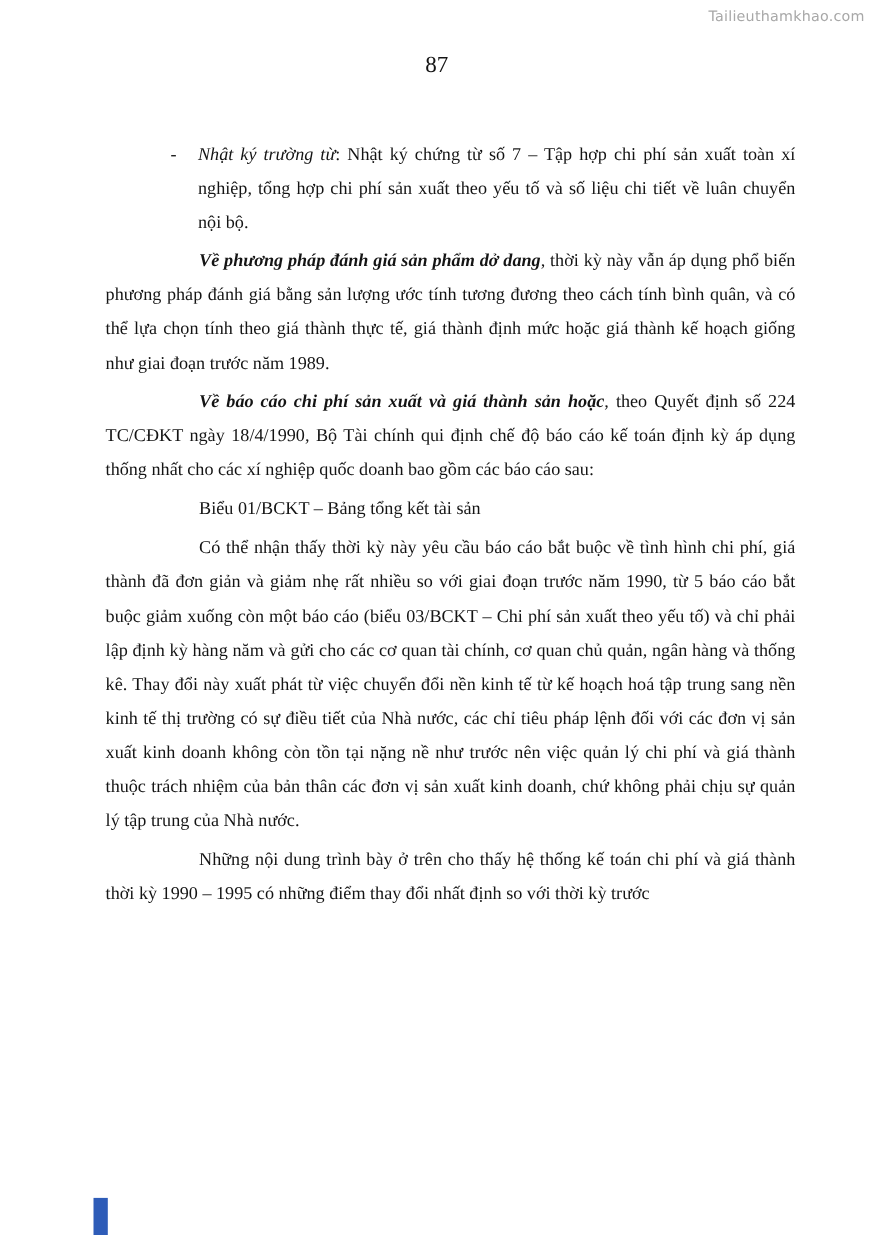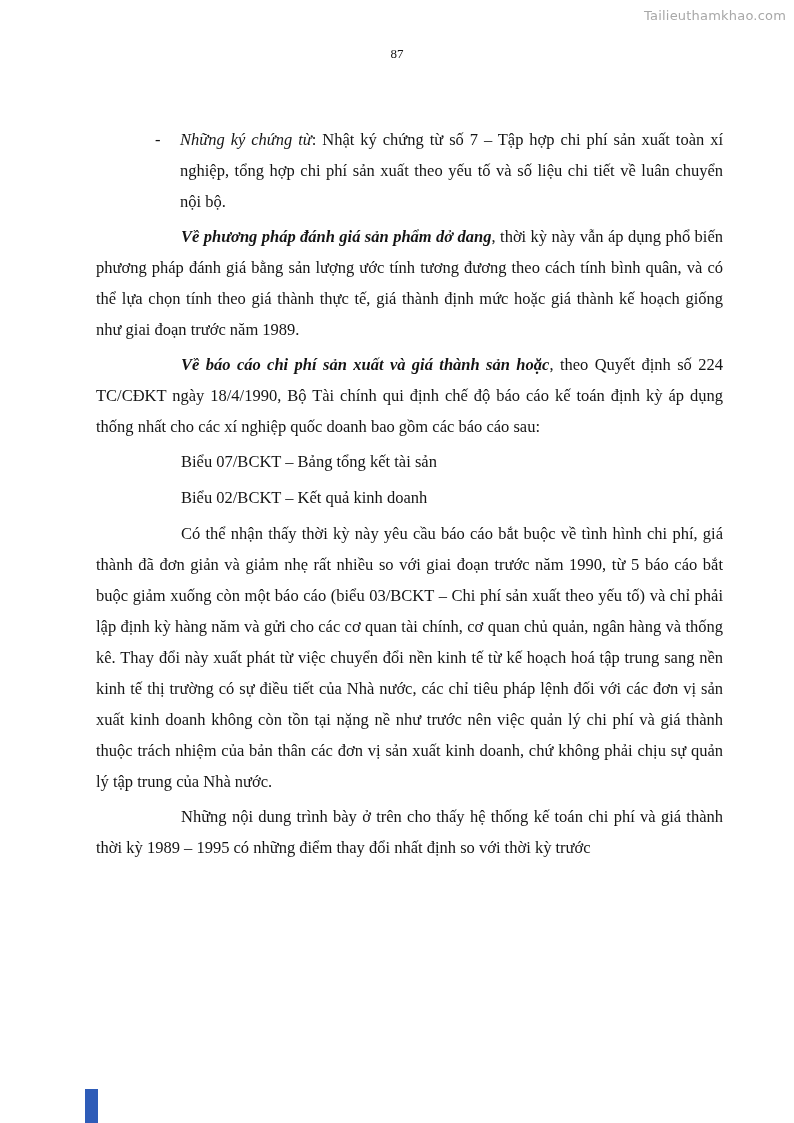--- a/index.html
+++ b/index.html
@@ -25,21 +25,21 @@
     font-size: 13px;
     color: #a8a8a8;
     letter-spacing: 0.2px;
   }
   .page-number {
     position: absolute;
     top: 46px;
     left: 0;
     width: 100%;
     text-align: center;
-    font-size: 13px;
+    font-size: 21px;
   }
   .content {
     position: absolute;
     left: 96px;
     top: 124px;
     width: 627px;
     font-size: 16.5px;
     line-height: 31px;
     text-align: justify;
   }
@@ -86,34 +86,33 @@
 
 <div class="page">
 
   <div class="watermark">Tailieuthamkhao.com</div>
 
   <div class="page-number">87</div>
 
   <div class="content">
 
     <div class="journal-item">
-      <span class="dash">-</span><span class="lead-italic">Những ký chứng từ</span><span>: Nhật ký chứng từ số 7 – Tập hợp chi phí sản xuất toàn xí nghiệp, tổng hợp chi phí sản xuất theo yếu tố và số liệu chi tiết về luân chuyển nội bộ.</span>
+      <span class="dash">-</span><span class="lead-italic">Nhật ký trường từ</span><span>: Nhật ký chứng từ số 7 – Tập hợp chi phí sản xuất toàn xí nghiệp, tổng hợp chi phí sản xuất theo yếu tố và số liệu chi tiết về luân chuyển nội bộ.</span>
     </div>
 
     <p class="para"><span class="lead-bold-italic">Về phương pháp đánh giá sản phẩm dở dang</span><span>, thời kỳ này vẫn áp dụng phổ biến phương pháp đánh giá bằng sản lượng ước tính tương đương theo cách tính bình quân, và có thể lựa chọn tính theo giá thành thực tế, giá thành định mức hoặc giá thành kế hoạch giống như giai đoạn trước năm 1989.</span></p>
 
 
     <p class="para"><span class="lead-bold-italic">Về báo cáo chi phí sản xuất và giá thành sản hoặc</span><span>, theo Quyết định số 224 TC/CĐKT ngày 18/4/1990, Bộ Tài chính qui định chế độ báo cáo kế toán định kỳ áp dụng thống nhất cho các xí nghiệp quốc doanh bao gồm các báo cáo sau:</span></p>
 
     <div class="reports">
-      <p class="report-line">Biểu 07/BCKT – Bảng tổng kết tài sản</p>
-      <p class="report-line">Biểu 02/BCKT – Kết quả kinh doanh</p>
+      <p class="report-line">Biểu 01/BCKT – Bảng tổng kết tài sản</p>
     </div>
 
     <p class="para">Có thể nhận thấy thời kỳ này yêu cầu báo cáo bắt buộc về tình hình chi phí, giá thành đã đơn giản và giảm nhẹ rất nhiều so với giai đoạn trước năm 1990, từ 5 báo cáo bắt buộc giảm xuống còn một báo cáo (biểu 03/BCKT – Chi phí sản xuất theo yếu tố) và chỉ phải lập định kỳ hàng năm và gửi cho các cơ quan tài chính, cơ quan chủ quản, ngân hàng và thống kê. Thay đổi này xuất phát từ việc chuyển đổi nền kinh tế từ kế hoạch hoá tập trung sang nền kinh tế thị trường có sự điều tiết của Nhà nước, các chỉ tiêu pháp lệnh đối với các đơn vị sản xuất kinh doanh không còn tồn tại nặng nề như trước nên việc quản lý chi phí và giá thành thuộc trách nhiệm của bản thân các đơn vị sản xuất kinh doanh, chứ không phải chịu sự quản lý tập trung của Nhà nước.</p>
 
-    <p class="para">Những nội dung trình bày ở trên cho thấy hệ thống kế toán chi phí và giá thành thời kỳ 1989 – 1995 có những điểm thay đổi nhất định so với thời kỳ trước</p>
+    <p class="para">Những nội dung trình bày ở trên cho thấy hệ thống kế toán chi phí và giá thành thời kỳ 1990 – 1995 có những điểm thay đổi nhất định so với thời kỳ trước</p>
 
   </div>
 
   <div class="edge-marker" style="background:#2e5cb8"></div>
 
 </div>
 
 </body></html>

